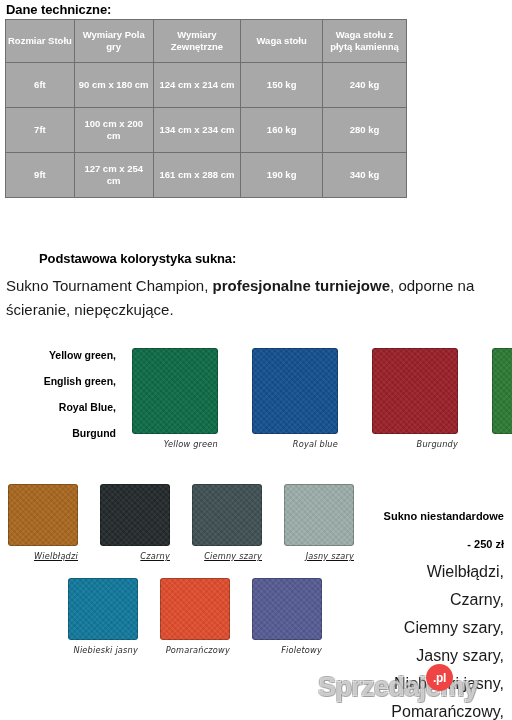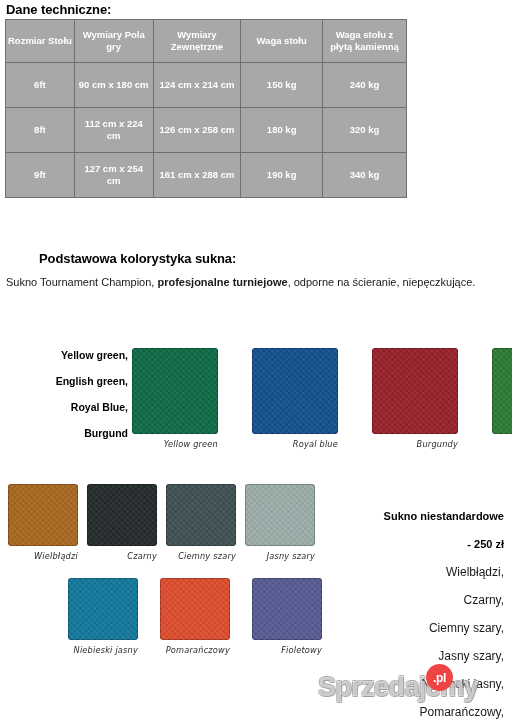--- a/index.html
+++ b/index.html
@@ -72,30 +72,30 @@
     position: absolute;
     left: 6px;
     top: 251px;
     padding-left: 33px;
   }
   #cloth-desc {
     position: absolute;
     left: 6px;
     top: 274px;
     width: 480px;
-    font-size: 11px;
+    font-size: 15px;
     line-height: 1.62;
     color: #1a1a1a;
   }
   #cloth-desc b { font-weight: bold; }
 
   
   #basic-colors-list {
     position: absolute;
-    left: 16px;
+    left: 4px;
     top: 342px;
     width: 112px;
     text-align: right;
     font-size: 10.5px;
     font-weight: bold;
     line-height: 26px;
     color: #000000;
   }
   #basic-colors-list div { white-space: nowrap; }
 
@@ -124,21 +124,21 @@
     font-family: "DejaVu Sans", sans-serif;
     font-style: italic;
     letter-spacing: 0.2px;
     white-space: nowrap;
     text-align: center;
   }
 
   #swatch-row-1 { left: 132px; top: 348px; gap: 34px; }
   #swatch-row-1 .swatch-chip { width: 86px; height: 86px; }
 
-  #swatch-row-2 { left: 8px; top: 484px; gap: 9px; }
+  #swatch-row-2 { left: 8px; top: 484px; gap: 22px; text-decoration: underline; }
   #swatch-row-2 .swatch-chip { width: 70px; height: 62px; }
 
   #swatch-row-3 { left: 48px; top: 578px; gap: 22px; margin-left: 20px; }
   #swatch-row-3 .swatch-chip { width: 70px; height: 62px; }
 
   
   #custom-cloth {
     position: absolute;
     right: 8px;
     top: 502px;
@@ -147,21 +147,21 @@
   }
   #custom-cloth .cc-title,
   #custom-cloth .cc-price {
     font-size: 11px;
     font-weight: bold;
     color: #000000;
     line-height: 28px;
     white-space: nowrap;
   }
   #custom-cloth .cc-item {
-    font-size: 12px;
+    font-size: 16px;
     color: #1a1a1a;
     line-height: 28px;
     white-space: nowrap;
   }
 
   
   #watermark {
     position: absolute;
     left: 318px;
     top: 668px;
@@ -218,25 +218,25 @@
   </thead>
   <tbody>
     <tr>
       <td>6ft</td>
       <td>90 cm x 180 cm</td>
       <td>124 cm x 214 cm</td>
       <td>150 kg</td>
       <td>240 kg</td>
     </tr>
     <tr>
-      <td>8ft</td>
-      <td>112 cm x 224 cm</td>
-      <td>126 cm x 258 cm</td>
-      <td>180 kg</td>
-      <td>320 kg</td>
+      <td>7ft</td>
+      <td>100 cm x 200 cm</td>
+      <td>134 cm x 234 cm</td>
+      <td>160 kg</td>
+      <td>280 kg</td>
     </tr>
     <tr>
       <td>9ft</td>
       <td>127 cm x 254 cm</td>
       <td>161 cm x 288 cm</td>
       <td>190 kg</td>
       <td>340 kg</td>
     </tr>
   </tbody>
 </table>

